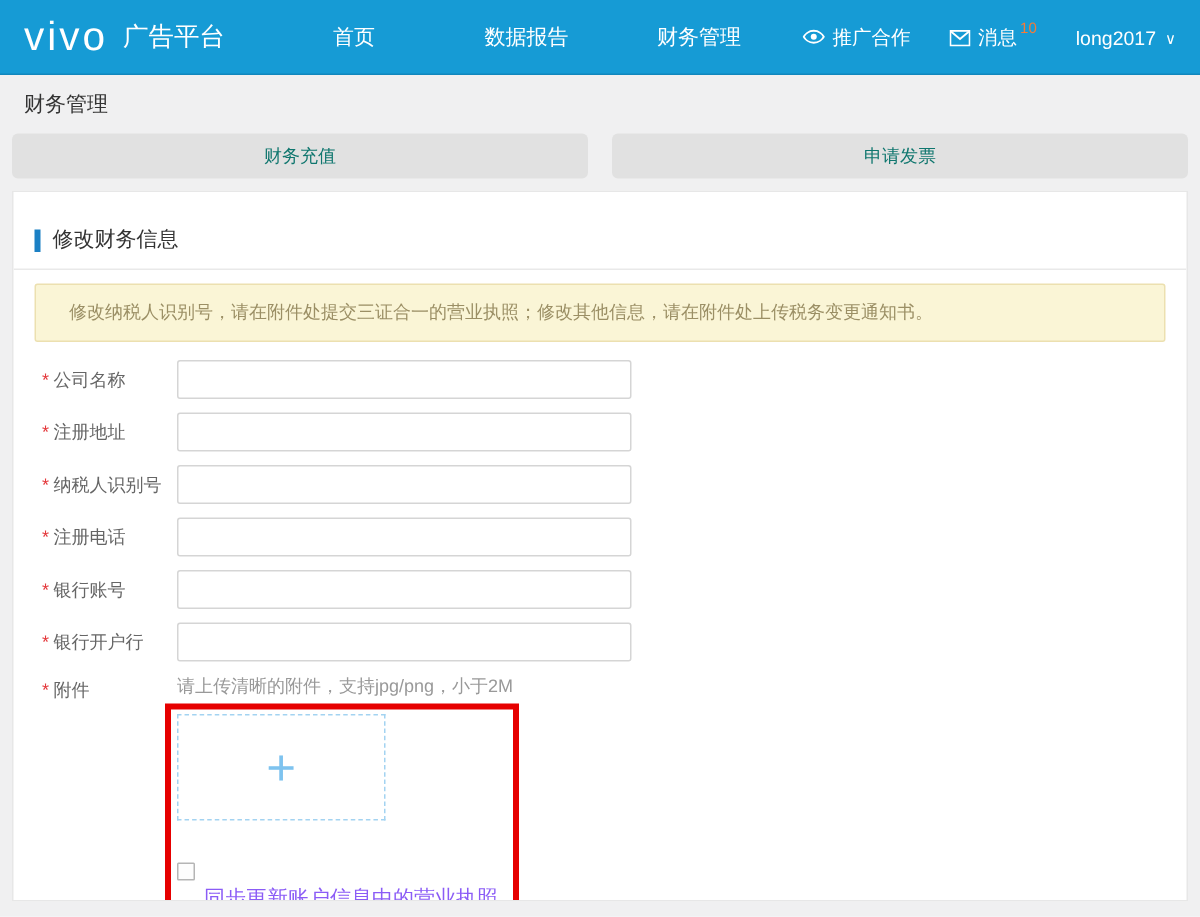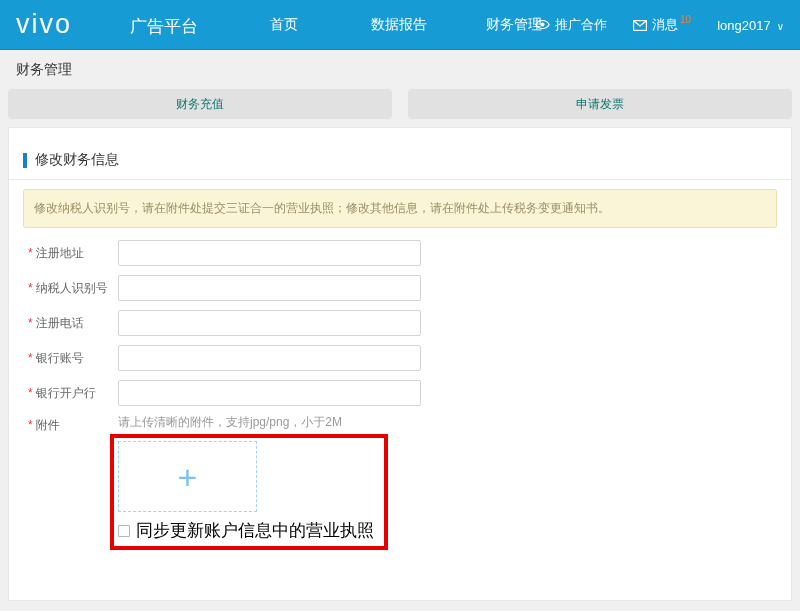--- a/index.html
+++ b/index.html
@@ -3,21 +3,21 @@
 <meta charset="utf-8">
 <style>
   * { margin:0; padding:0; box-sizing:border-box; }
   html,body { width:800px; }
   body { font-family:"Liberation Sans","DejaVu Sans",sans-serif; background:#f0f0f1; }
   .page { position:relative; width:800px; height:611px; overflow:hidden; background:#f0f0f1; }
 
   
   .topbar { position:relative; height:50px; background:#169bd5; border-bottom:1px solid #1187bd;
             display:flex; align-items:center; color:#fff; }
-  .brand { display:flex; align-items:flex-end; margin-left:16px;gap:48px; }
+  .brand { display:flex; align-items:center; margin-left:16px; }
   .brand-logo { font-size:27px; letter-spacing:2px; font-weight:400; line-height:1; }
   .brand-suffix { font-size:17px; margin-left:10px; }
   .topnav { display:flex; margin-left:72px; font-size:14px;gap:16px; }
   .topnav .nav-item { cursor:pointer; }
   .nav-home { margin-right:57px; }
   .nav-report { margin-right:43px; }
   .top-right { position:absolute; right:16px; top:0; height:50px; display:flex; align-items:center;
                font-size:13px; }
   .tr-item { display:flex; align-items:center; cursor:pointer; }
   .tr-item + .tr-item { margin-left:26px; }
@@ -32,21 +32,21 @@
   
   .tabs-row { display:flex; margin:0 8px; gap:16px; height:30px; }
   .tab { flex:1; background:#e1e1e1; border-radius:4px; display:flex; align-items:center;
          justify-content:center; font-size:12px; color:#0f766e; cursor:pointer; }
 
   
   .panel { margin:8px 8px 0; height:474px; background:#fff; border:1px solid #e7e7e7; overflow:hidden; }
   .section-head { display:flex; align-items:center; padding:11px 14px 10px; border-bottom:1px solid #e9e9e9;margin-top:12px; }
   .section-bar { width:4px; height:15px; background:#1b80c4; margin-right:8px; }
   .section-title { font-size:14px; color:#333; }
-  .notice { margin:9px 14px 0; padding:10px 10px; background:#faf5d6; border:1px solid #ece0b0;
+  .notice { margin:9px 14px 0; padding:10px 22px; background:#faf5d6; border:1px solid #ece0b0;
             border-radius:2px; font-size:12px; color:#9b8f65; line-height:17px; }
 
   
   .form { margin:12px 0 0 19px; }
   .form-row { display:flex; align-items:center; margin-bottom:9px; }
   .form-label { width:90px; font-size:12px; color:#666; flex:none; }
   .req { color:#e4393c; margin-right:3px; }
   .text-input { width:303px; height:26px; border:1px solid #d5d5d5; border-radius:2px;
                 background:#fff; font-size:12px; padding:0 6px; color:#333; outline:none; }
 
@@ -55,21 +55,21 @@
   .attach-col { display:flex; flex-direction:column; }
   .attach-hint { font-size:12px; color:#999; line-height:14px; }
 
   .red-box-1 { margin:5px 0 0 -8px; border:4px solid #e60000; padding:3px 10px 4px 4px; width:fit-content; }
   .upload-box { width:139px; height:71px; border:1px dashed #a3d3f1; display:flex; align-items:center;
                 justify-content:center; cursor:pointer; background:#fff; }
   .plus { color:#7ec3ef; font-size:34px; font-weight:400; line-height:1; }
   .cb-row { display:flex; align-items:center; margin-top:7px; }
   .checkbox { width:12px; height:12px; border:1px solid #b5b5b5; border-radius:1px; background:#fdfdfd;
               flex:none; cursor:pointer; }
-  .cb-label { font-size:17px; color:#000000; margin-left:6px; }
+  .cb-label { font-size:14px; color:#8b5cf6; margin-left:6px;margin-top:36px; }
 
   .red-box-2 { margin:5px 0 0 -4px; border:4px solid #e60000; padding:1px 3px 3px 1px; width:fit-content; }
   .submit-btn { width:76px; height:28px; background:#0e8ad6; color:#fff; border:none; border-radius:2px;
                 font-size:14px; cursor:pointer; font-family:inherit; }
 
   svg { display:block; }
 </style>
 </head>
 <body>
 
@@ -125,20 +125,24 @@
 
     <div class="section-head">
       <span class="section-bar"></span>
       <span class="section-title">修改财务信息</span>
     </div>
 
     <div class="notice">修改纳税人识别号，请在附件处提交三证合一的营业执照；修改其他信息，请在附件处上传税务变更通知书。</div>
 
     <div class="form">
 
+      <div class="form-row">
+        <span class="form-label"><span class="req">*</span><span>公司名称</span></span>
+        <input class="text-input" type="text" value="" style="">
+      </div>
 
       <div class="form-row">
         <span class="form-label"><span class="req">*</span><span>注册地址</span></span>
         <input class="text-input" type="text" value="" style="">
       </div>
 
       <div class="form-row">
         <span class="form-label"><span class="req">*</span><span>纳税人识别号</span></span>
         <input class="text-input" type="text" value="" style="">
       </div>

